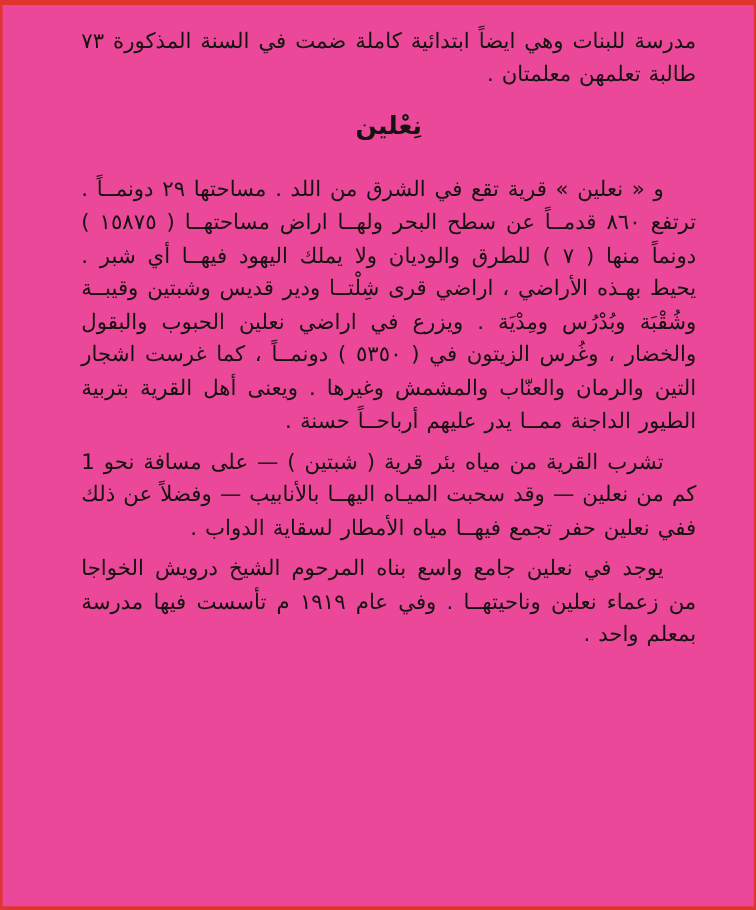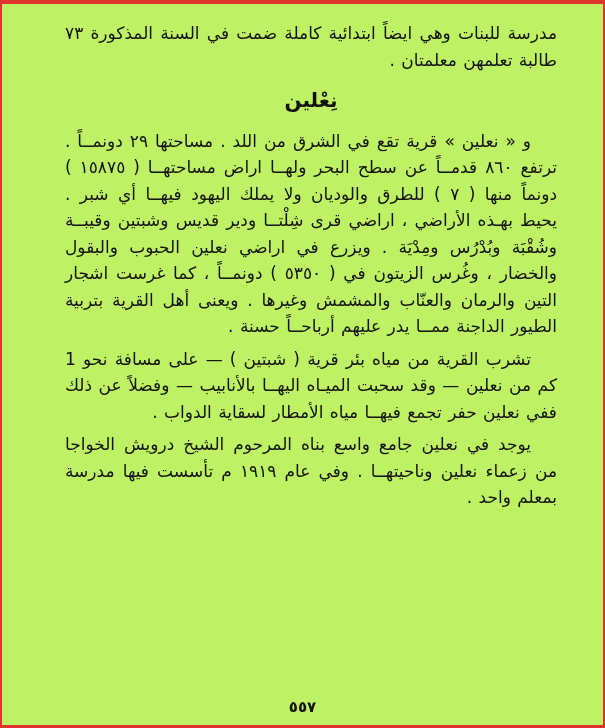--- a/index.html
+++ b/index.html
@@ -33,49 +33,48 @@
     text-indent: 26px;
     word-spacing: 1px;
   }
   .para.no-indent {
     text-indent: 0;
   }
   .section-heading {
     text-align: center;
     font-weight: bold;
     font-size: 20px;
-    margin: 14px 0 14px 0;
+    margin: 14px 0 25px 0;
     letter-spacing: 0.5px;
   }
   .page-number {
     position: absolute;
     bottom: 9px;
     left: 0;
     right: 0;
     text-align: center;
     font-weight: bold;
     font-size: 15px;
     color: #151311;
     letter-spacing: 2px;
   }
 </style>
 </head>
 <body>
 
-<div class="page" style="border-color: rgb(223, 53, 46); background: #bef264;">
+<div class="page" style="border-color: rgb(223, 53, 46); background: #ec4899;">
   <div class="content" style="color: rgb(21, 19, 17);">
 
     <p class="para no-indent">مدرسة للبنات وهي ايضاً ابتدائية كاملة ضمت في السنة المذكورة ٧٣ طالبة تعلمهن معلمتان .</p>
 
     <div class="section-heading">نِعْلين</div>
 
 
     <p class="para">و « نعلين » قرية تقع في الشرق من اللد . مساحتها ٢٩ دونمــاً . ترتفع ٨٦٠ قدمــاً عن سطح البحر ولهــا اراض مساحتهــا ( ١٥٨٧٥ ) دونماً منها ( ٧ ) للطرق والوديان ولا يملك اليهود فيهــا أي شبر . يحيط بهـذه الأراضي ، اراضي قرى شِلْتــا ودير قديس وشبتين وقيبــة وشُقْبَة وبُدْرُس ومِدْيَة . ويزرع في اراضي نعلين الحبوب والبقول والخضار ، وغُرس الزيتون في ( ٥٣٥٠ ) دونمــاً ، كما غرست اشجار التين والرمان والعنّاب والمشمش وغيرها . ويعنى أهل القرية بتربية الطيور الداجنة ممــا يدر عليهم أرباحــاً حسنة .</p>
 
 
     <p class="para">تشرب القرية من مياه بئر قرية ( شبتين ) — على مسافة نحو 1 كم من نعلين — وقد سحبت الميـاه اليهــا بالأنابيب — وفضلاً عن ذلك ففي نعلين حفر تجمع فيهــا مياه الأمطار لسقاية الدواب .</p>
 
     <p class="para">يوجد في نعلين جامع واسع بناه المرحوم الشيخ درويش الخواجا من زعماء نعلين وناحيتهــا . وفي عام ١٩١٩ م تأسست فيها مدرسة بمعلم واحد .</p>
 
   </div>
 
-  <div class="page-number">٥٥٧</div>
 </div>
 
 </body></html>

